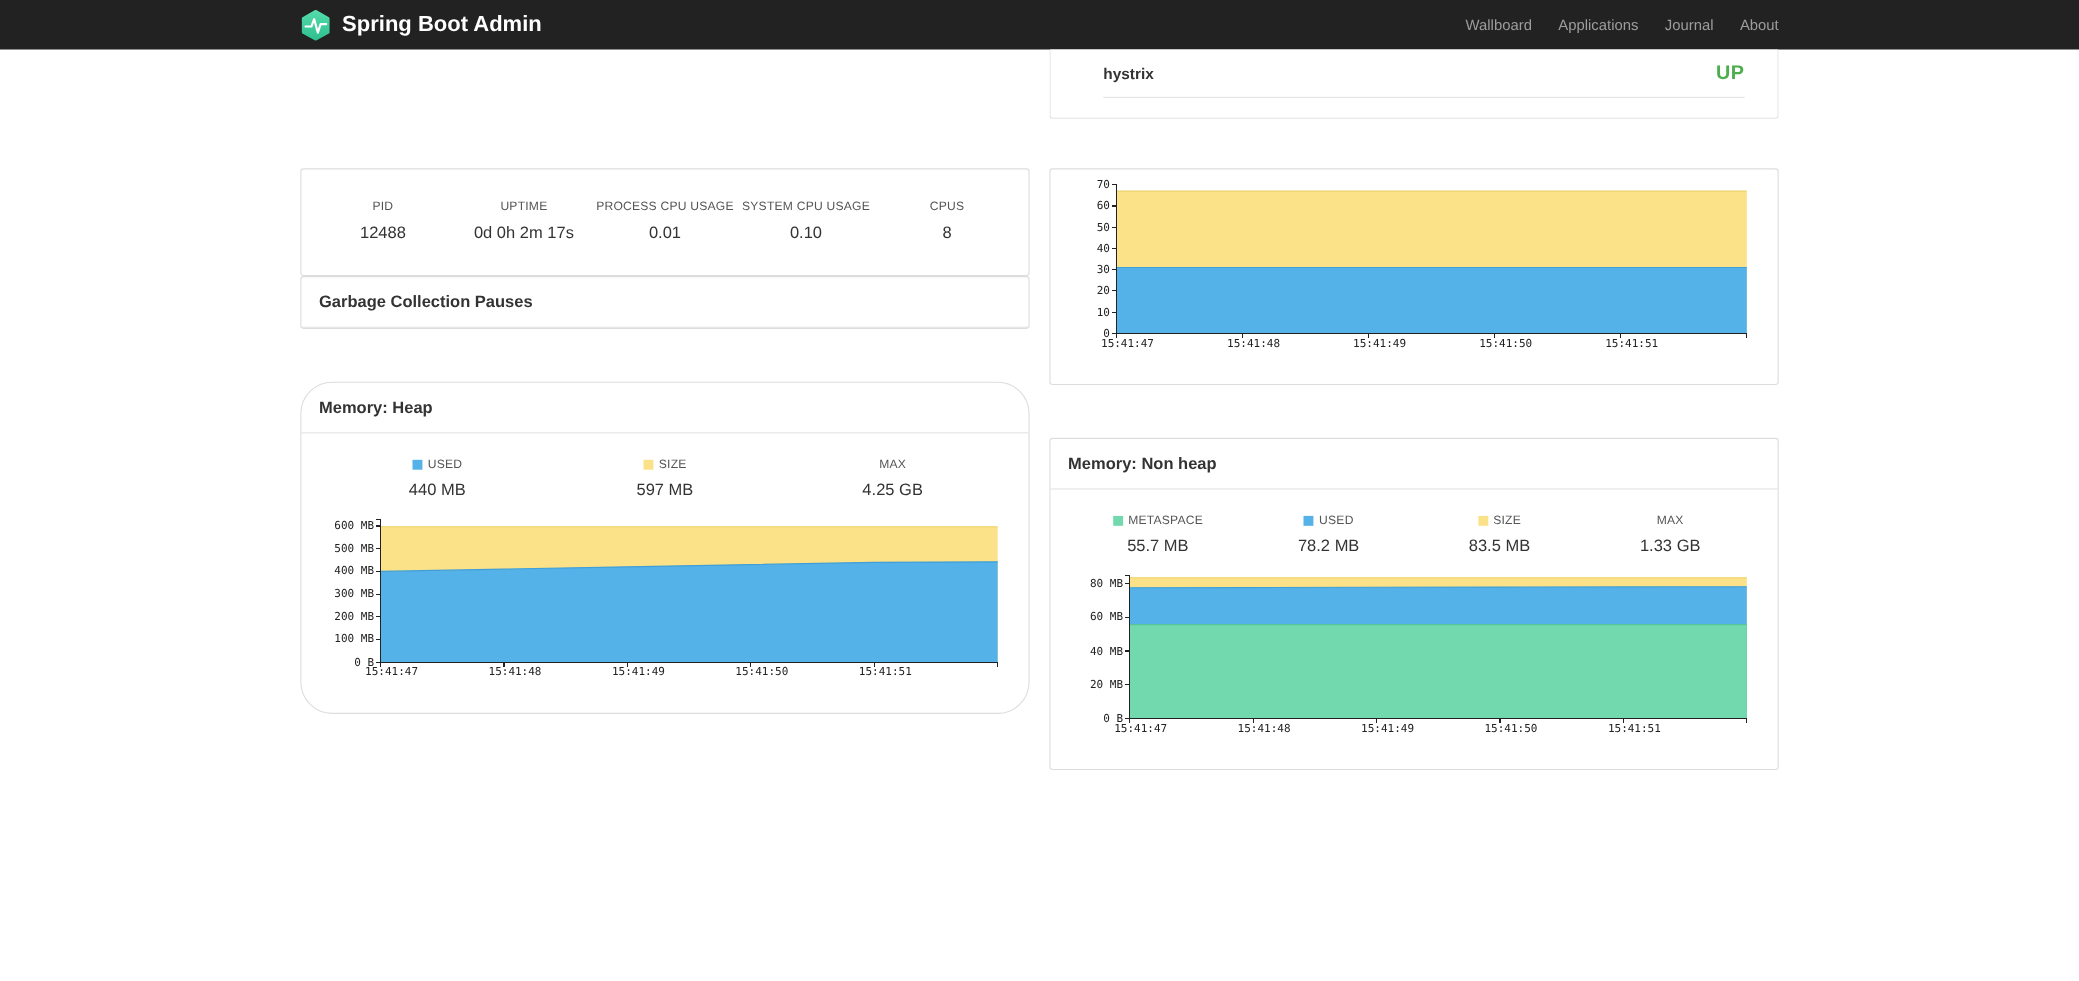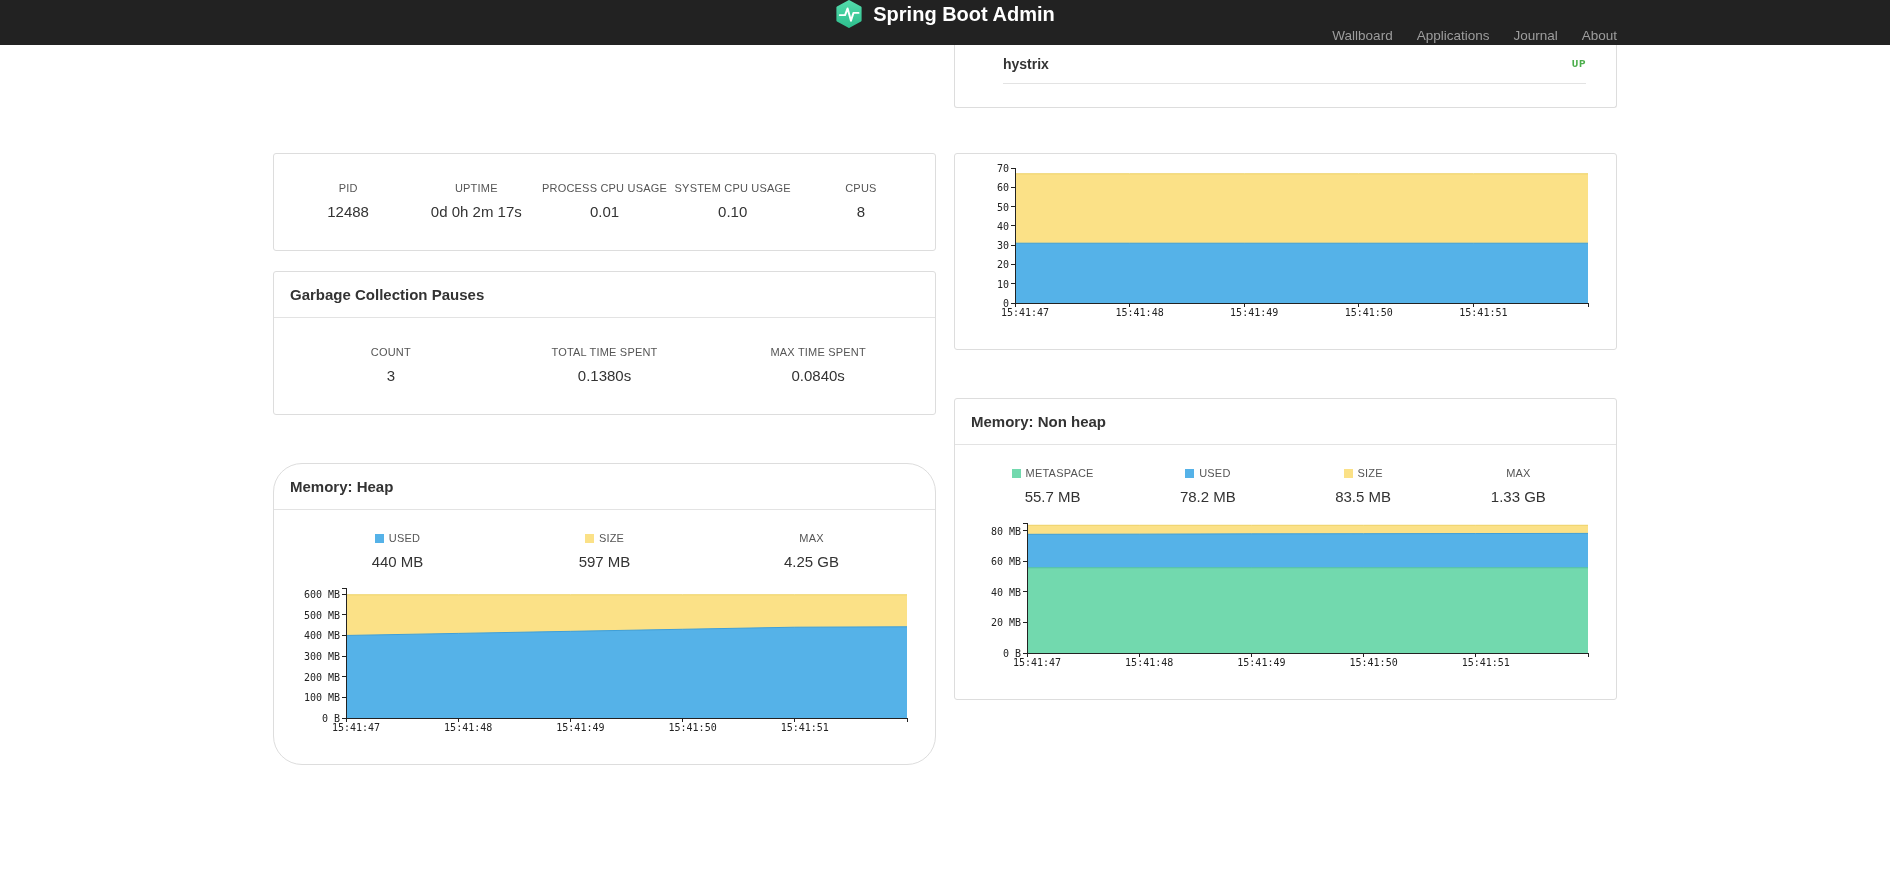--- a/index.html
+++ b/index.html
@@ -7,47 +7,47 @@
   body {
     font-family: "Liberation Sans", "DejaVu Sans", sans-serif;
     color:#333;
     width:1890px;
     min-height:892px;
   }
   .container { width:1344px; margin:0 auto; }
 
   
   .navbar { height:45px; background:#222; }
-  .nav-inner { height:100%; display:flex; align-items:center;flex-direction:column; }
+  .nav-inner { height:100%; display:flex; align-items:center; }
   .brand { display:flex; align-items:center; gap:10px; color:#fff; font-size:20px; font-weight:bold; cursor:pointer; text-decoration:none; }
   .brand svg { display:block; }
   .nav-links { margin-left:auto; display:flex; align-items:center; }
   .nav-link { color:#9d9d9d; font-size:13.5px; padding:0 12px; text-decoration:none; cursor:pointer; }
   .nav-link:last-child { padding-right:0; }
 
   
   .main { display:flex; gap:18px; align-items:flex-start; padding-bottom:70px; }
   .col { width:801px; display:flex; flex-direction:column; }
 
   
   .panel { background:#fff; border:1px solid #ddd; border-radius:3px; }
   .panel-header { padding:14px 16px; font-size:15px; font-weight:bold; color:#333; border-bottom:1px solid #e3e3e3; }
 
   #panel-process { margin-top:108px; }
-  #panel-gc      { margin-top:20px;  }
+  #panel-gc      {  }
   #panel-heap    { margin-top:48px;border-radius:29px;  }
   #panel-threads { margin-top:45px;  }
   #panel-nonheap { margin-top:48px;  }
 
   
   .panel-clipped { border-top:none; border-radius:0 0 3px 3px; height:63px; }
   .app-row { display:flex; justify-content:space-between; align-items:center;
              margin:0 30px 0 48px; padding:11px 0; border-bottom:1px solid #e3e3e3; font-size:14px; }
   .app-name { font-weight:600; color:#333; }
-  .status-up { font-weight:bold; font-size:11px; letter-spacing:.5px;font-family:Liberation Mono, monospace; }
+  .status-up { font-weight:bold; font-size:18px; letter-spacing:.5px; }
 
   
   .stats { display:flex; padding:28px 10px 30px; }
   .stat { flex:1; text-align:center; }
   .stat-label { font-size:11px; color:#555; margin-bottom:9px; letter-spacing:.2px; }
   .stat-value { font-size:15px; color:#333; }
 
   
   .legend { display:flex; padding:22px 20px 4px; }
   .legend-cell { flex:1; text-align:center; }
@@ -119,34 +119,20 @@
           </div>
           <div class="stat">
             <div class="stat-label">CPUS</div>
             <div class="stat-value">8</div>
           </div>
         </div>
     </section>
 
     <section class="panel" id="panel-gc">
       <header class="panel-header">Garbage Collection Pauses</header>
-      <div class="stats">
-          <div class="stat">
-            <div class="stat-label">COUNT</div>
-            <div class="stat-value">3</div>
-          </div>
-          <div class="stat">
-            <div class="stat-label">TOTAL TIME SPENT</div>
-            <div class="stat-value">0.1380s</div>
-          </div>
-          <div class="stat">
-            <div class="stat-label">MAX TIME SPENT</div>
-            <div class="stat-value">0.0840s</div>
-          </div>
-        </div>
     </section>
 
     <section class="panel" id="panel-heap">
       <header class="panel-header">Memory: Heap</header>
       <div class="legend">
           <div class="legend-cell">
             <div class="legend-label">
               <span class="legend-swatch" style="background: rgb(85, 178, 232);"></span>
               <span>USED</span>
             </div>

